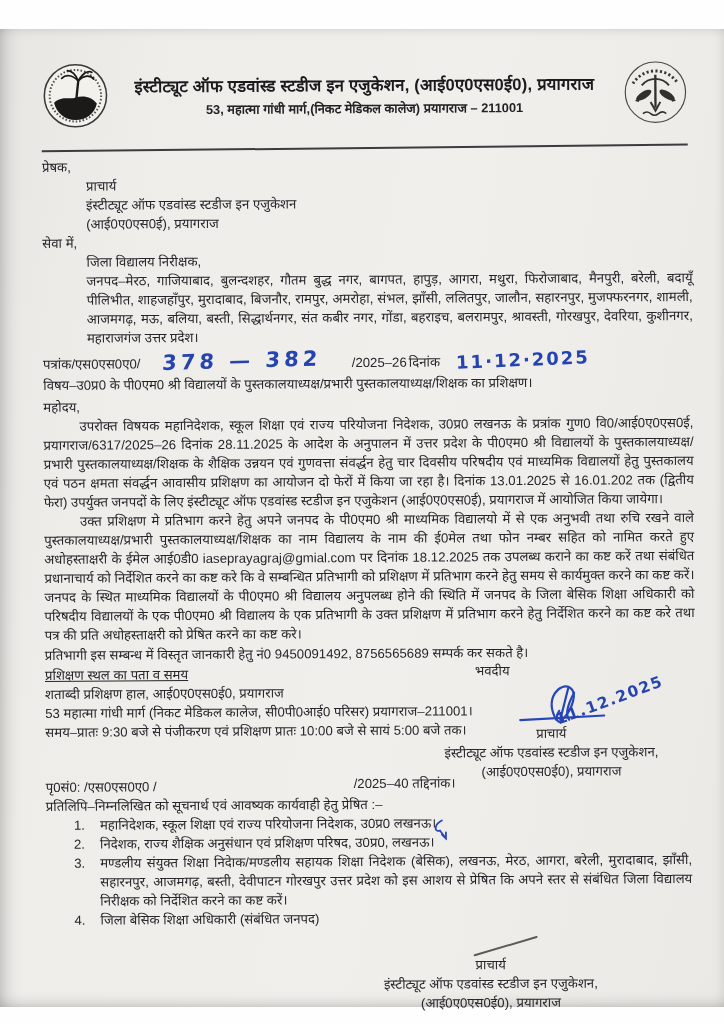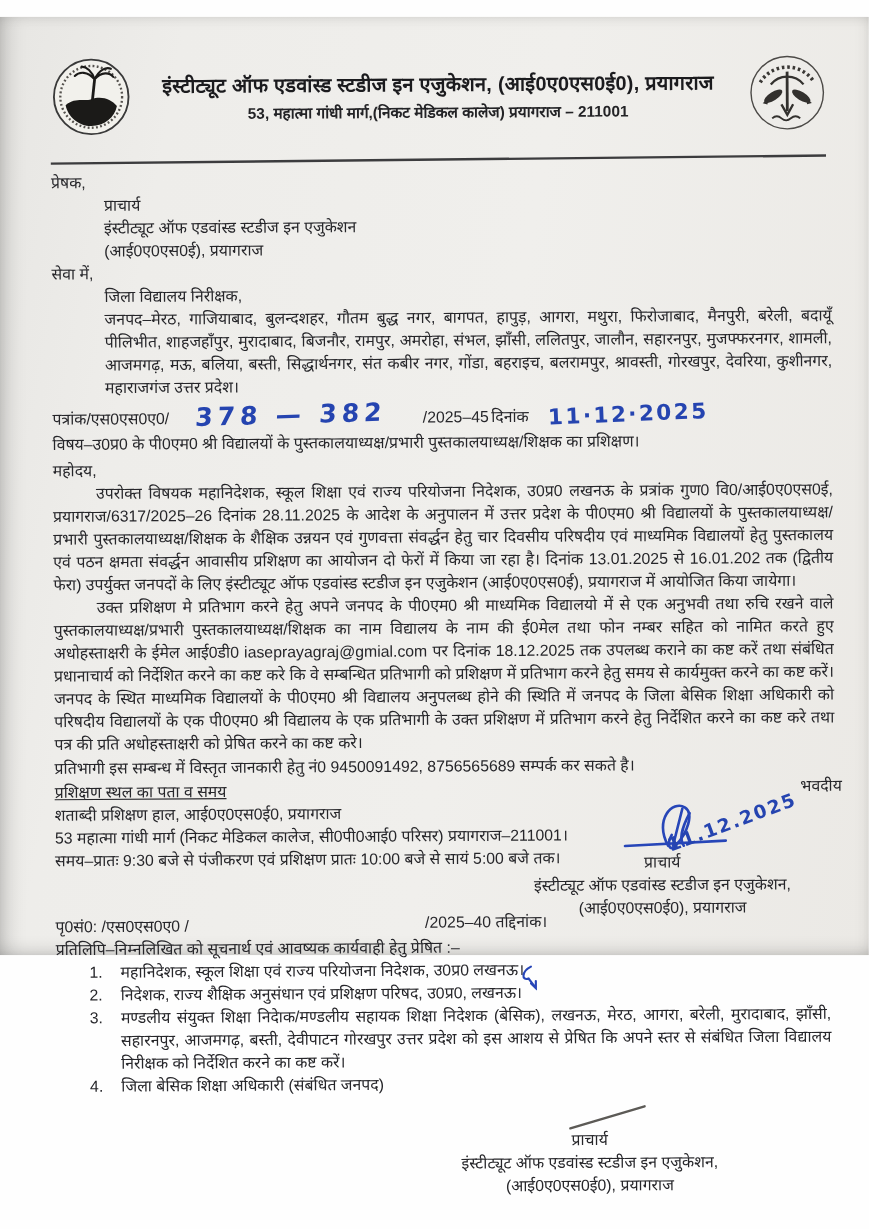--- a/index.html
+++ b/index.html
@@ -2,21 +2,21 @@
 <html><head>
 <meta charset="utf-8">
 <style>
   html,body{margin:0;padding:0;}
   body{
     width:724px;height:1024px;position:relative;overflow:hidden;
     background:#fefefe;
     font-family:"Liberation Sans","DejaVu Sans",sans-serif;
   }
   .paper{
-    position:absolute;top:14px;left:0;width:724px;height:782px;
+    position:absolute;top:29px;left:0;width:724px;height:978px;
     background:linear-gradient(100deg,#e7e6e3 0%,#eeedea 18%,#f0efec 55%,#ebe9e5 100%);
     box-shadow:inset 14px 0 20px -14px rgba(0,0,0,.30),
                inset -8px 0 14px -10px rgba(0,0,0,.15),
                inset 0 -12px 16px -12px rgba(0,0,0,.22),
                inset 0 10px 14px -12px rgba(0,0,0,.12);
   }
   .content{
     position:absolute;inset:0;padding:26px 30px 0 44px;box-sizing:border-box;
     transform:rotate(-0.35deg);
     color:#26262a;font-size:13.2px;line-height:19px;
@@ -39,21 +39,21 @@
   .ref-session{margin-left:0;}
   .ref-dlabel{margin-left:2px;}
   .para{text-align:justify;text-indent:36px;margin:0;}
   .subject-line{margin-top:2px;}
   .salutation{margin-top:3px;}
   .contact-line{margin-top:1px;}
   .venue{margin-top:1px;width:70%;}
   .venue-head{text-decoration:underline;}
   
   .sig-top{position:absolute;top:633px;right:24px;width:300px;text-align:center;}
-  .sig-top .closing{display:block;text-align:right;margin-left:112px;}
+  .sig-top .closing{display:block;text-align:left;margin-left:74px;}
   .sig-scribble{position:relative;height:44px;margin-left:60px;width:220px;}
   .hw-sig-date{position:absolute;left:92px;top:12px;transform:rotate(-20deg);font-size:15.5px;letter-spacing:1.5px;white-space:nowrap;}
   .sig-blue-mark{position:absolute;left:28px;top:56px;}
   .sig-top .org2-wrap{position:relative;}
   
   .endorse-ref{margin-top:36px;}
   .endorse-date{position:absolute;left:352px;top:745px;}
   .copy-head{margin-top:0;}
   .copy-item{display:flex;}
   .copy-num{flex:0 0 26px;margin-left:28px;}
@@ -106,21 +106,21 @@
     <div class="row indent1">इंस्टीट्यूट ऑफ एडवांस्ड स्टडीज इन एजुकेशन</div>
     <div class="row indent1">(आई0ए0एस0ई), प्रयागराज</div>
 
     <div class="row">सेवा में,</div>
     <div class="row indent1">जिला विद्यालय निरीक्षक,</div>
     <div class="districts">जनपद–मेरठ, गाजियाबाद, बुलन्दशहर, गौतम बुद्ध नगर, बागपत, हापुड़, आगरा, मथुरा, फिरोजाबाद, मैनपुरी, बरेली, बदायूँ पीलिभीत, शाहजहाँपुर, मुरादाबाद, बिजनौर, रामपुर, अमरोहा, संभल, झाँसी, ललितपुर, जालौन, सहारनपुर, मुजफ्फरनगर, शामली, आजमगढ़, मऊ, बलिया, बस्ती, सिद्धार्थनगर, संत कबीर नगर, गोंडा, बहराइच, बलरामपुर, श्रावस्ती, गोरखपुर, देवरिया, कुशीनगर, महाराजगंज उत्तर प्रदेश।</div>
 
     <div class="ref-line">
       <span>पत्रांक/एस0एस0ए0/</span>
       <span class="hw hw-number">378 — 382</span>
-      <span class="ref-session">/2025–45</span>
+      <span class="ref-session">/2025–26</span>
       <span class="ref-dlabel">दिनांक</span>
       <span class="hw hw-date">11·12·2025</span>
     </div>
 
     <div class="row subject-line">विषय–उ0प्र0 के पी0एम0 श्री विद्यालयों के पुस्तकालयाध्यक्ष/प्रभारी पुस्तकालयाध्यक्ष/शिक्षक का प्रशिक्षण।</div>
 
     <div class="row salutation">महोदय,</div>
     <p class="para">उपरोक्त विषयक महानिदेशक, स्कूल शिक्षा एवं राज्य परियोजना निदेशक, उ0प्र0 लखनऊ के प्रत्रांक गुण0 वि0/आई0ए0एस0ई, प्रयागराज/6317/2025–26 दिनांक 28.11.2025 के आदेश के अनुपालन में उत्तर प्रदेश के पी0एम0 श्री विद्यालयों के पुस्तकालयाध्यक्ष/प्रभारी पुस्तकालयाध्यक्ष/शिक्षक के शैक्षिक उन्नयन एवं गुणवत्ता संवर्द्धन हेतु चार दिवसीय परिषदीय एवं माध्यमिक विद्यालयों हेतु पुस्तकालय एवं पठन क्षमता संवर्द्धन आवासीय प्रशिक्षण का आयोजन दो फेरों में किया जा रहा है। दिनांक 13.01.2025 से 16.01.202 तक (द्वितीय फेरा) उपर्युक्त जनपदों के लिए इंस्टीट्यूट ऑफ एडवांस्ड स्टडीज इन एजुकेशन (आई0ए0एस0ई), प्रयागराज में आयोजित किया जायेगा।</p>
     <p class="para">उक्त प्रशिक्षण मे प्रतिभाग करने हेतु अपने जनपद के पी0एम0 श्री माध्यमिक विद्यालयो में से एक अनुभवी तथा रुचि रखने वाले पुस्तकालयाध्यक्ष/प्रभारी पुस्तकालयाध्यक्ष/शिक्षक का नाम विद्यालय के नाम की ई0मेल तथा फोन नम्बर सहित को नामित करते हुए अधोहस्ताक्षरी के ईमेल आई0डी0 iaseprayagraj@gmial.com पर दिनांक 18.12.2025 तक उपलब्ध कराने का कष्ट करें तथा संबंधित प्रधानाचार्य को निर्देशित करने का कष्ट करे कि वे सम्बन्धित प्रतिभागी को प्रशिक्षण में प्रतिभाग करने हेतु समय से कार्यमुक्त करने का कष्ट करें। जनपद के स्थित माध्यमिक विद्यालयों के पी0एम0 श्री विद्यालय अनुपलब्ध होने की स्थिति में जनपद के जिला बेसिक शिक्षा अधिकारी को परिषदीय विद्यालयों के एक पी0एम0 श्री विद्यालय के एक प्रतिभागी के उक्त प्रशिक्षण में प्रतिभाग करने हेतु निर्देशित करने का कष्ट करे तथा पत्र की प्रति अधोहस्ताक्षरी को प्रेषित करने का कष्ट करे।</p>
     <div class="row contact-line">प्रतिभागी इस सम्बन्ध में विस्तृत जानकारी हेतु नं0 9450091492, 8756565689 सम्पर्क कर सकते है।</div>

